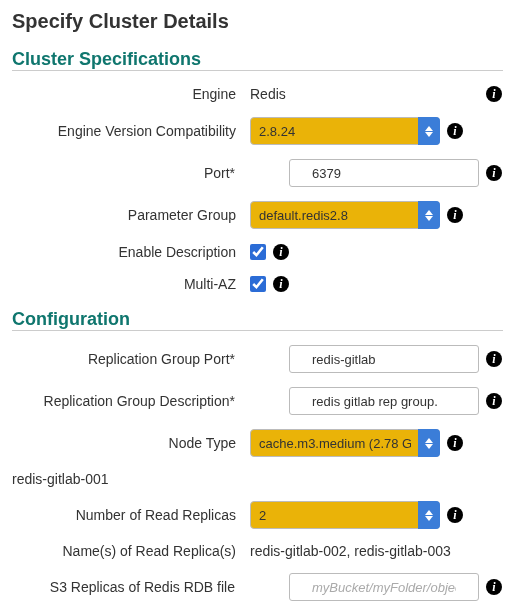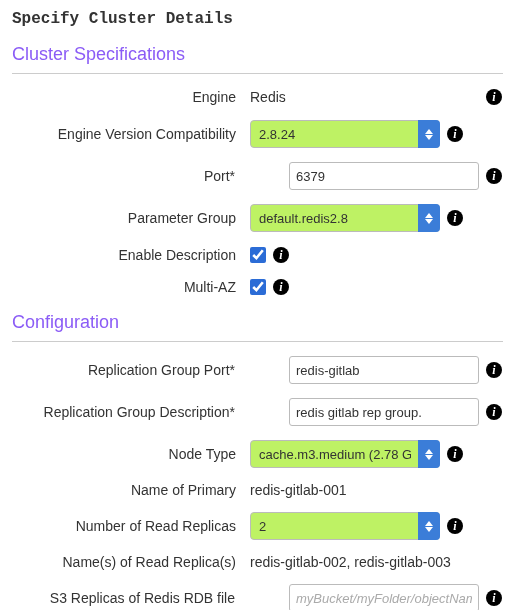--- a/index.html
+++ b/index.html
@@ -1,26 +1,26 @@
 <!DOCTYPE html>
 <html><head>
   <meta charset="utf-8">
   <style>
     * { box-sizing: border-box; margin: 0; padding: 0; }
     body { font-family: "Helvetica Neue", Arial, sans-serif; font-size: 14px; color: #333; width: 515px; background: #fff; padding: 10px 12px; }
-    h1 { font-size: 16px; font-weight: bold; margin-bottom: 10px; font-family: Liberation Mono, monospace; }
-    .section-title { font-size: 18px; color: #8b5cf6; border-bottom: 1px solid #ccc; padding-bottom: 8px; margin-top: 16px; margin-bottom: 14px; font-weight: 400; }
+    h1 { font-size: 20px; font-weight: bold; margin-bottom: 10px; }
+    .section-title { font-size: 18px; color: #0f766e; border-bottom: 1px solid #ccc; padding-bottom: 0; margin-top: 16px; margin-bottom: 14px; font-weight: 700; }
     .row { display: flex; align-items: center; margin-bottom: 14px; }
     .label { width: 238px; text-align: right; padding-right: 14px; font-weight: normal; color: #333; font-size: 14px; }
     .field { flex: 1; display: flex; align-items: center; gap: 6px; }
     .static-text { font-size: 14px; color: #333; }
-    .text-input { width: 190px; height: 28px; padding: 4px 6px; border: 1px solid #bbb; border-radius: 3px; font-size: 13px; color: #333; margin-left: 40px; }
+    .text-input { width: 190px; height: 28px; padding: 4px 22px; border: 1px solid #bbb; border-radius: 3px; font-size: 13px; color: #333; margin-left: 40px; }
     .text-input::placeholder { color: #aaa; font-style: italic; }
     .select-wrap { position: relative; width: 190px; height: 28px; }
-    .select { width: 100%; height: 100%; padding: 4px 28px 4px 8px; border: 1px solid #bbb; border-radius: 4px; font-size: 13px; color: #333; background: #bef264; appearance: none; -webkit-appearance: none; }
+    .select { width: 100%; height: 100%; padding: 4px 28px 4px 8px; border: 1px solid #bbb; border-radius: 4px; font-size: 13px; color: #333; background: #eab308; appearance: none; -webkit-appearance: none; }
     .select-arrow { position: absolute; right: 0; top: 0; width: 22px; height: 100%; background: #3b7dd8; border-radius: 0 4px 4px 0; display: flex; flex-direction: column; align-items: center; justify-content: center; pointer-events: none; gap:1px;}
     .select-arrow svg { display:block; }
     .checkbox { width: 16px; height: 16px; accent-color: #2b6cd6; }
     .info-icon { width: 18px; height: 18px; flex-shrink: 0; }
     .info-icon svg { width: 100%; height: 100%; display: block; }
     .info-spacer { margin-left: auto; }
   </style>
 </head>
 <body>
 
@@ -178,21 +178,20 @@
     <span class="info-icon">
       <svg viewBox="0 0 18 18">
           <circle cx="9" cy="9" r="8" fill="#000"></circle>
           <text x="9" y="13" text-anchor="middle" font-family="Georgia,serif" font-style="italic" font-weight="bold" font-size="12" fill="#fff">i</text>
         </svg>
     </span>
   </div>
 </div>
 
 <div class="row">
-  <div class="label">Name of Primary</div>
   <div class="field">
     <span class="static-text">redis-gitlab-001</span>
   </div>
 </div>
 
 <div class="row">
   <div class="label">Number of Read Replicas</div>
   <div class="field">
     <div class="select-wrap">
       <select class="select">

